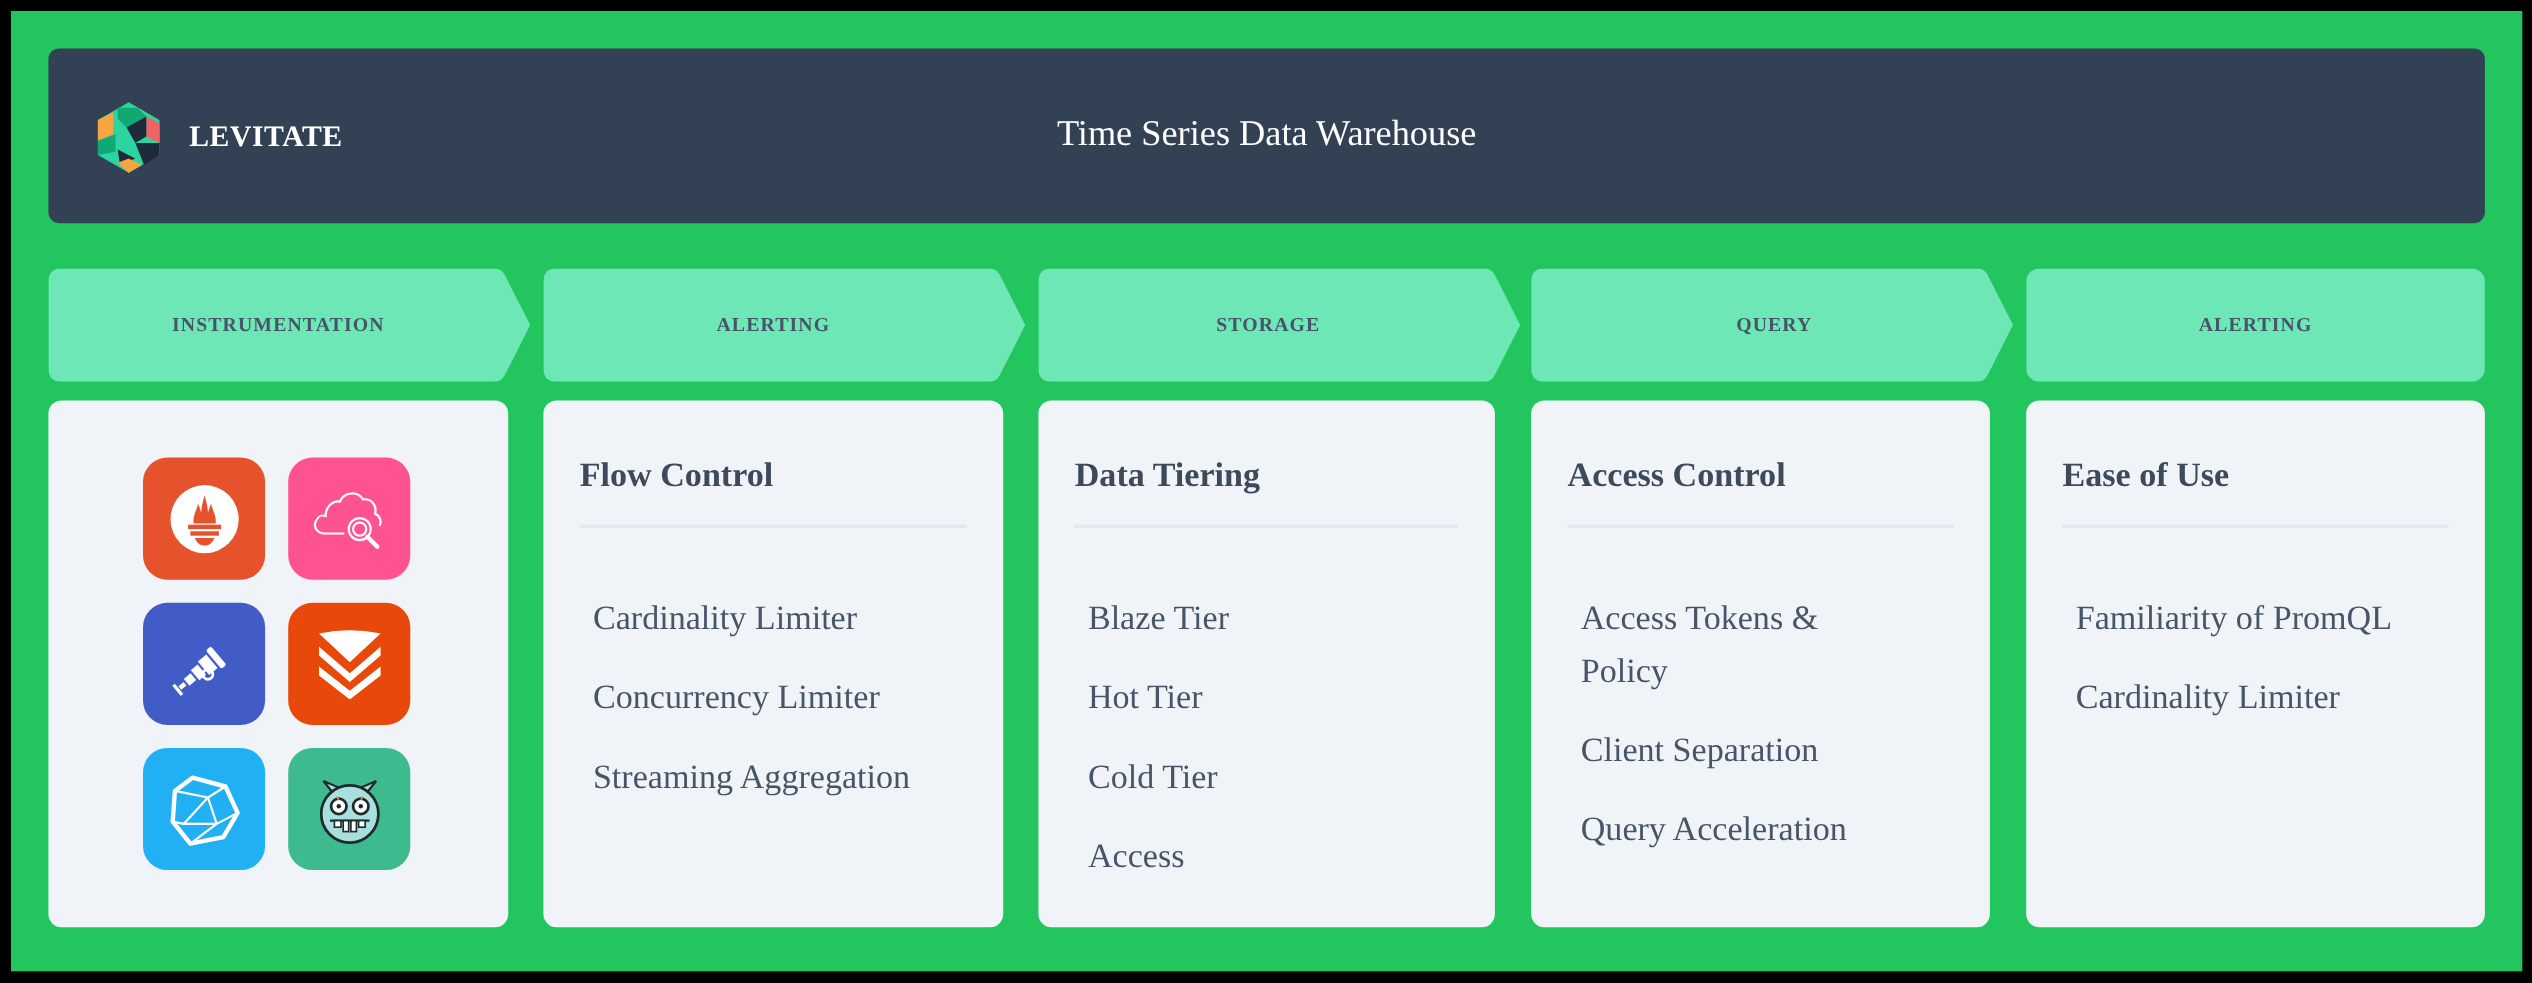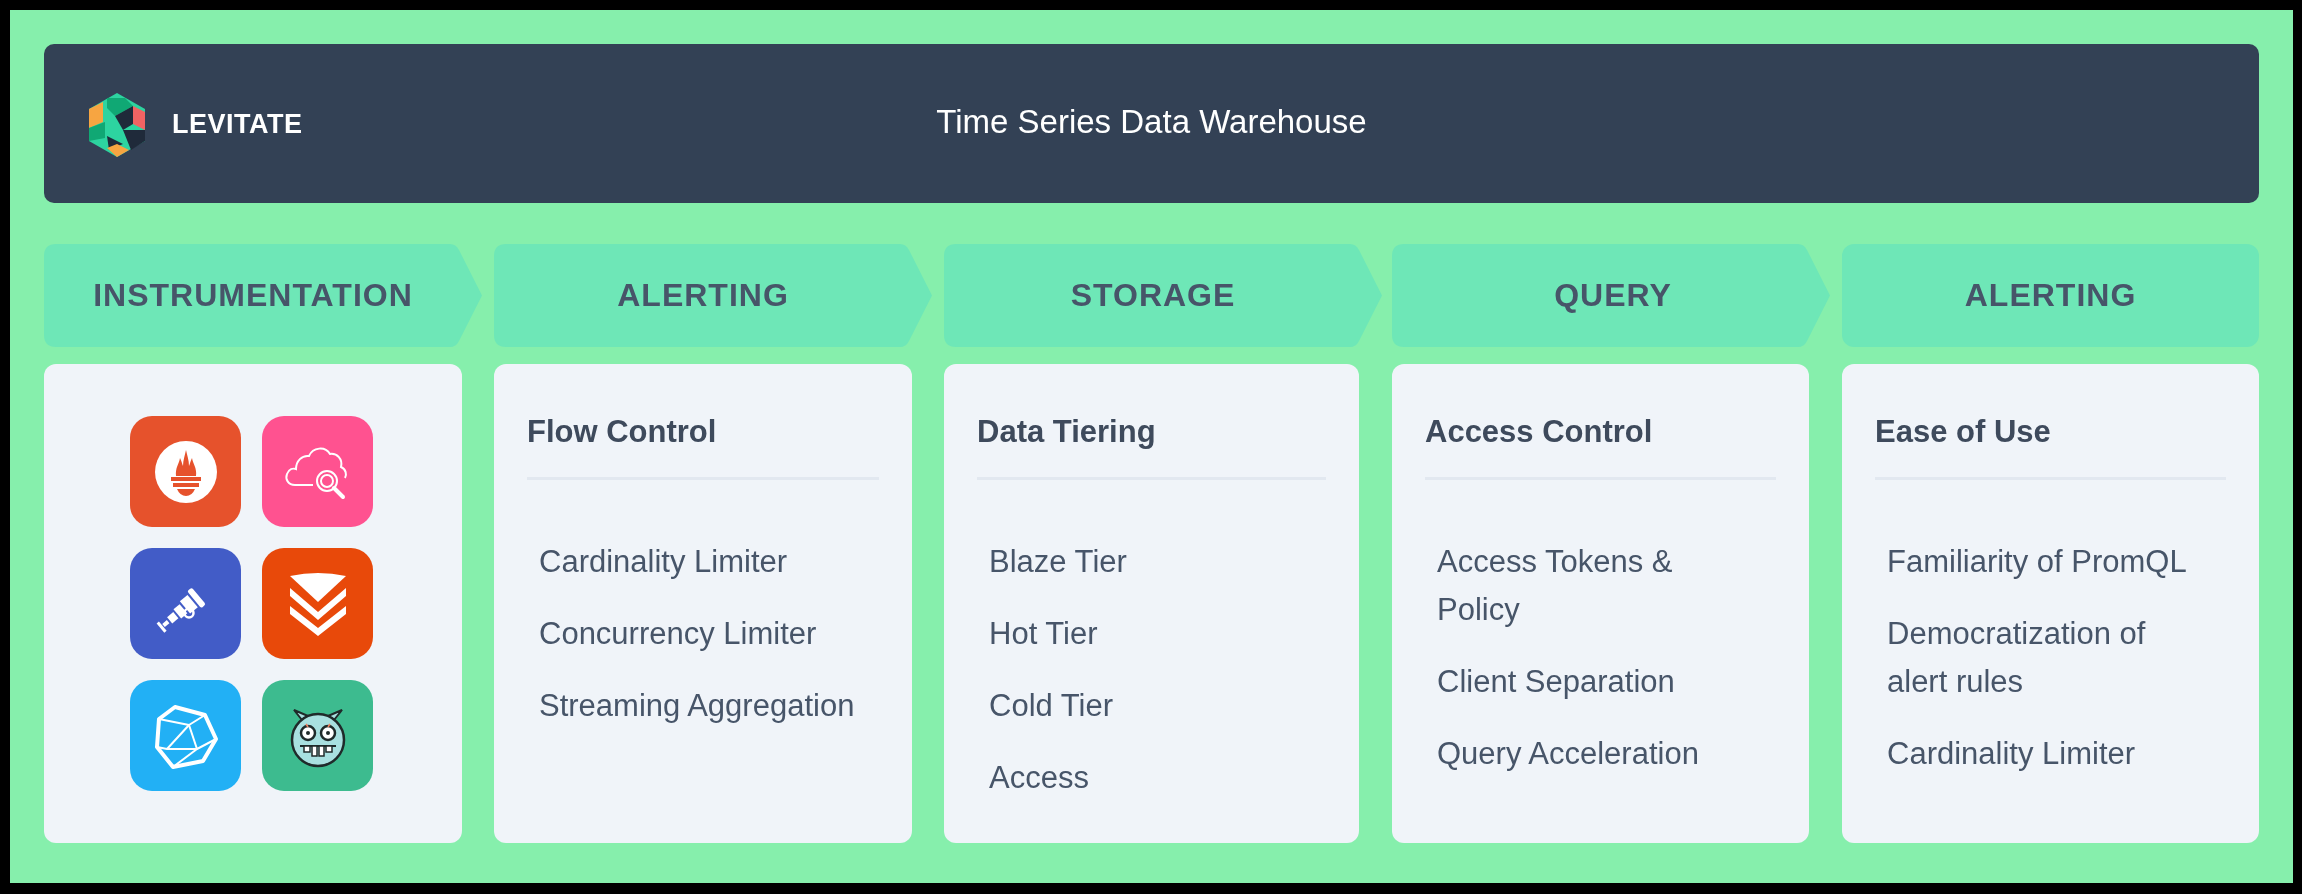--- a/index.html
+++ b/index.html
@@ -2,42 +2,43 @@
 <html><head>
 <meta charset="utf-8">
 <style>
   html, body { margin: 0; padding: 0; }
   body {
     width: 2302px; height: 894px; background: #000000; position: relative; overflow: hidden;
     font-family: "Liberation Sans", "DejaVu Sans", sans-serif;
   }
   .canvas {
     position: absolute; left: 10px; top: 10px; width: 2283px; height: 873px;
-    background: #86efac;
+    background: #22c55e;
+    font-family: Liberation Serif, serif;
   }
   .header {
     position: absolute; left: 34px; top: 34px; width: 2215px; height: 159px;
     background: #334155; border-radius: 10px;
   }
   .logo { position: absolute; left: 41px; top: 48px; width: 64px; height: 66px; }
   .brand {
     position: absolute; left: 128px; top: 64px; color: #ffffff; font-weight: bold;
     font-size: 27px; letter-spacing: 0.5px; line-height: 32px;
   }
   .title {
     position: absolute; left: 0; right: 0; top: 58px; text-align: center; color: #ffffff;
     font-size: 33px; line-height: 40px;
   }
   .stage {
     position: absolute; top: 234px; height: 103px;
   }
   .stage svg { position: absolute; left: 0; top: 0; }
   .stage-label {
     position: absolute; top: 0; height: 103px; line-height: 103px; text-align: center;
-    color: #475569; font-weight: bold; font-size: 32px; letter-spacing: 1px;
+    color: #475569; font-weight: bold; font-size: 18px; letter-spacing: 1px;
   }
   .card {
     position: absolute; top: 354px; height: 479px; background: #f0f4f9; border-radius: 12px;
   }
   .card-title {
     position: absolute; left: 33px; top: 48px; font-size: 31px; font-weight: bold; color: #3e4a5c;
     line-height: 40px;
   }
   .card-divider {
     position: absolute; left: 33px; right: 33px; top: 113px; height: 3px; background: #e2e8f0;
@@ -217,18 +218,17 @@
       <li>Client Separation</li>
       <li>Query Acceleration</li>
     </ul>
   </div>
 
   <div class="card" style="left:1832px; width:417px;">
     <div class="card-title">Ease of Use</div>
     <div class="card-divider"></div>
     <ul class="card-items" style="right:50px;">
       <li style="white-space:nowrap;">Familiarity of PromQL</li>
-      <li>Democratization of alert rules</li>
       <li>Cardinality Limiter</li>
     </ul>
   </div>
 
 </div>
 
 </body></html>

